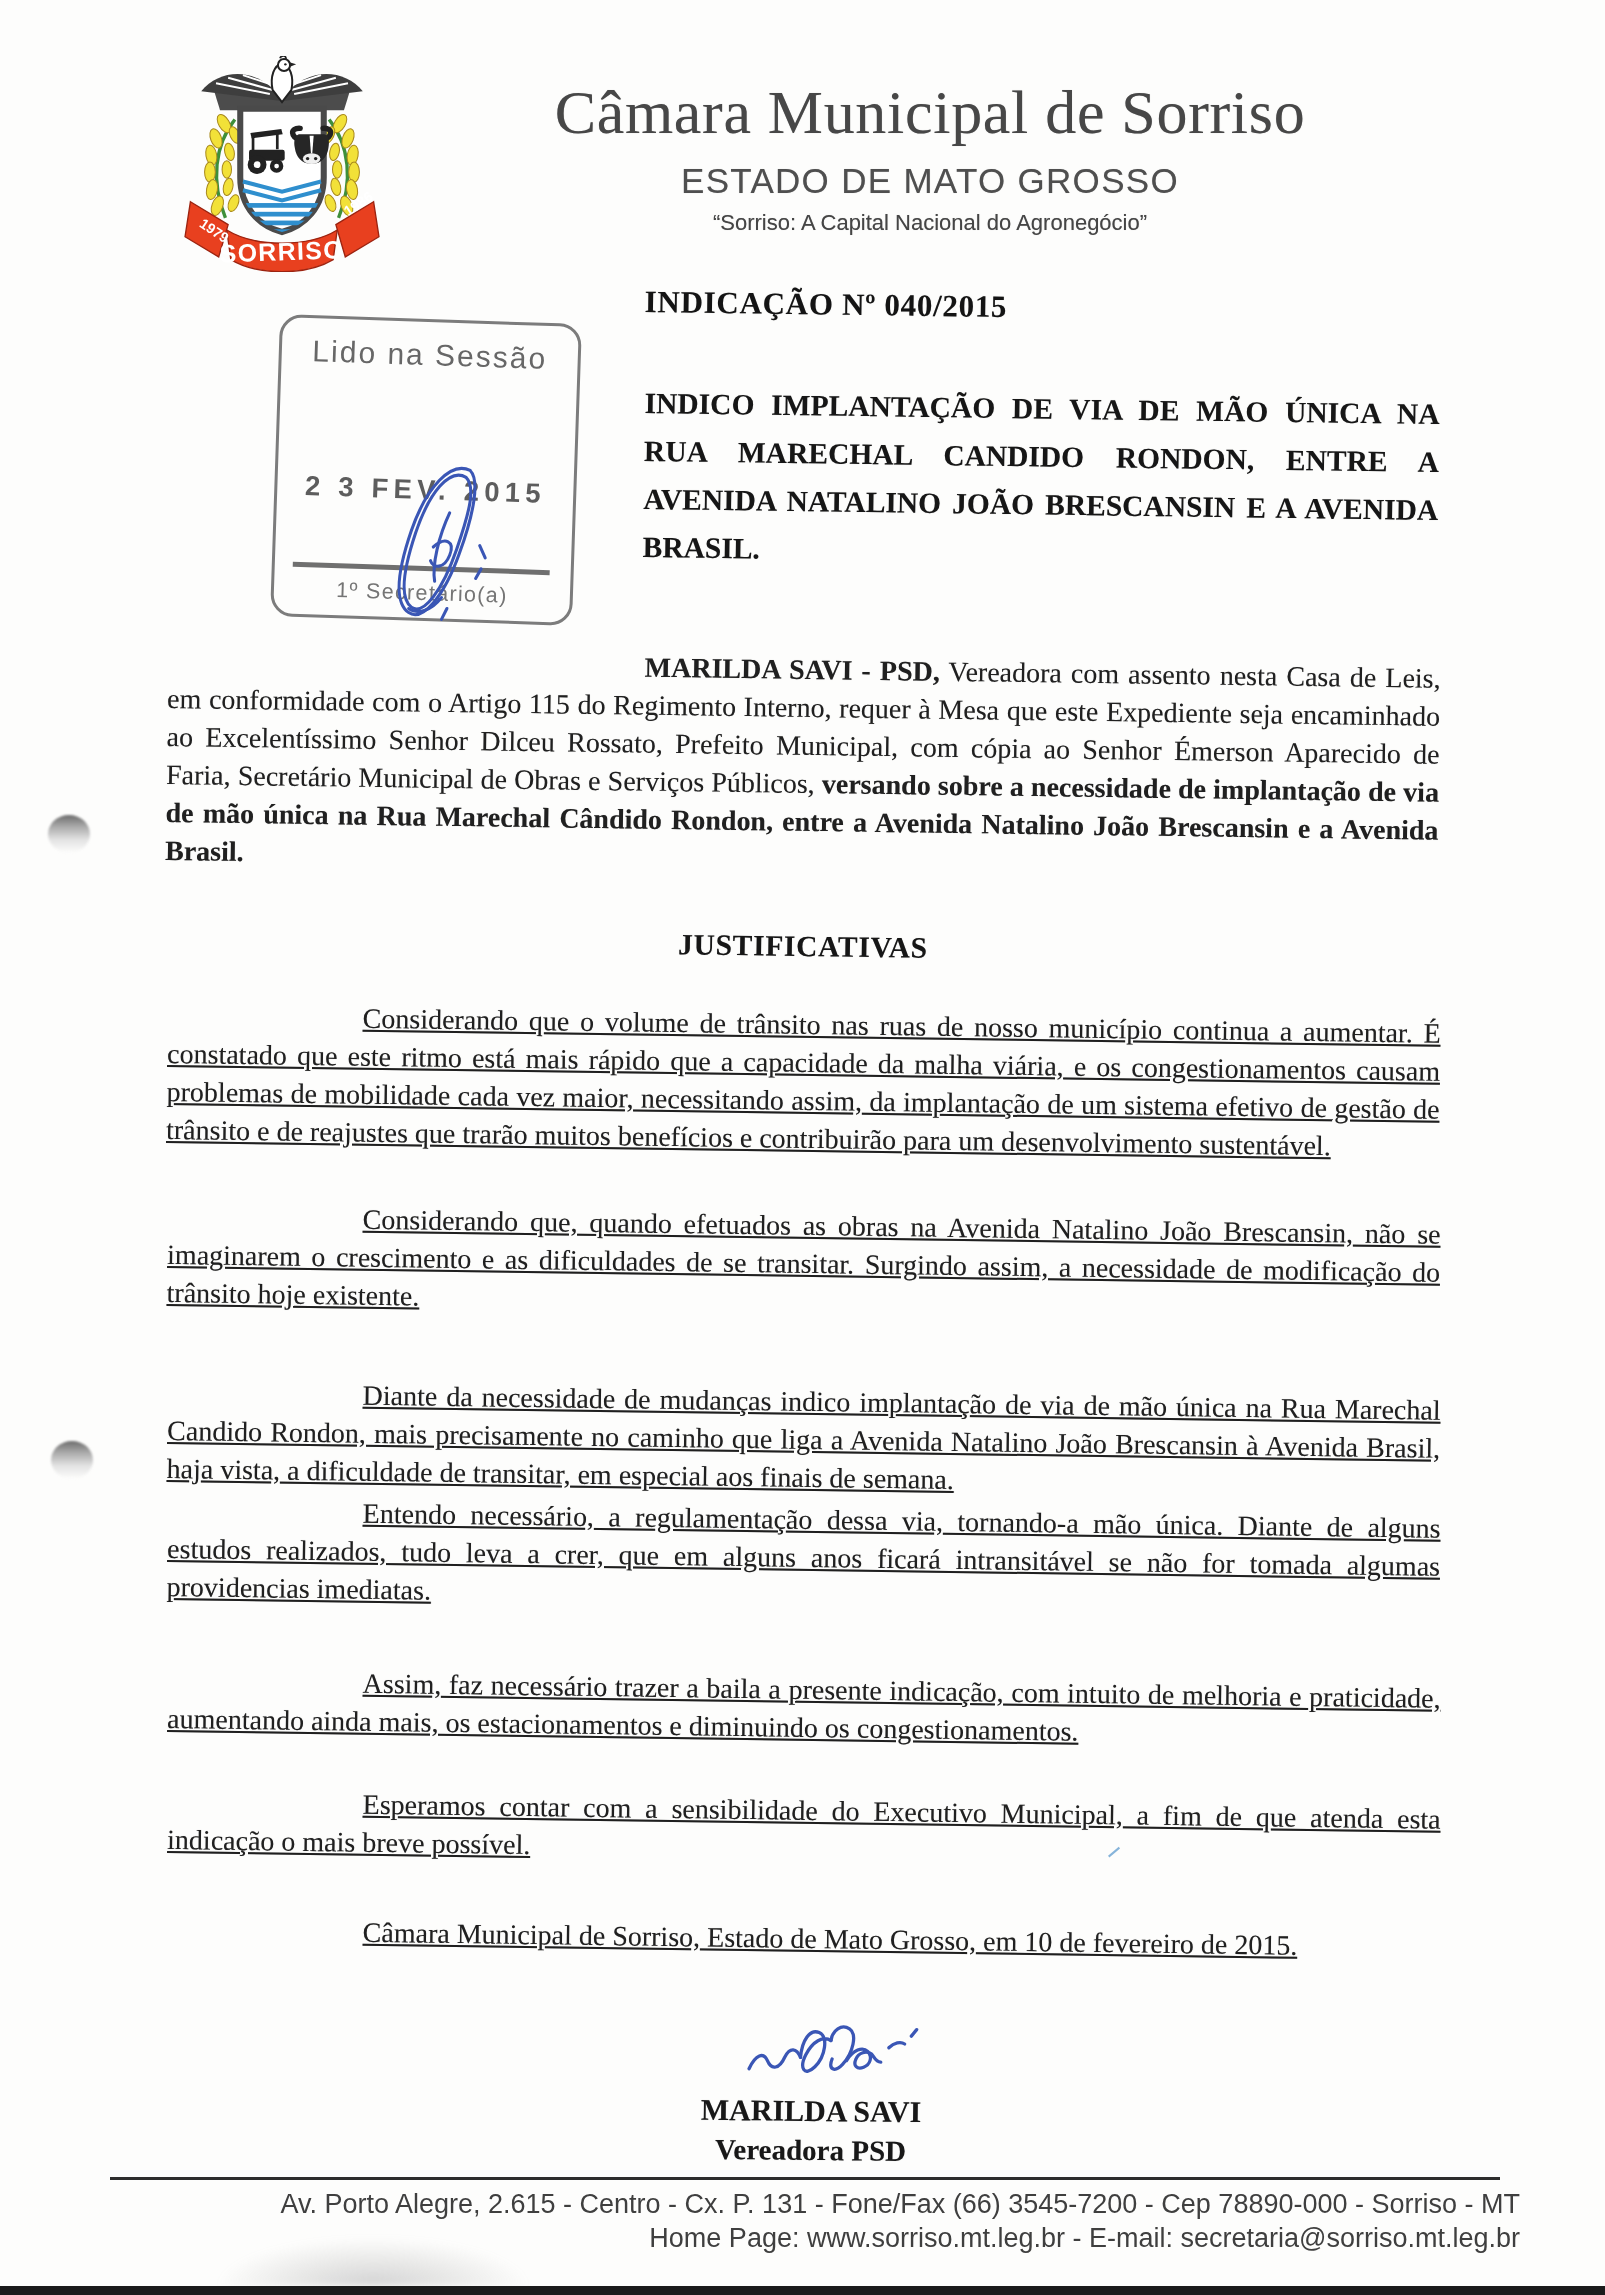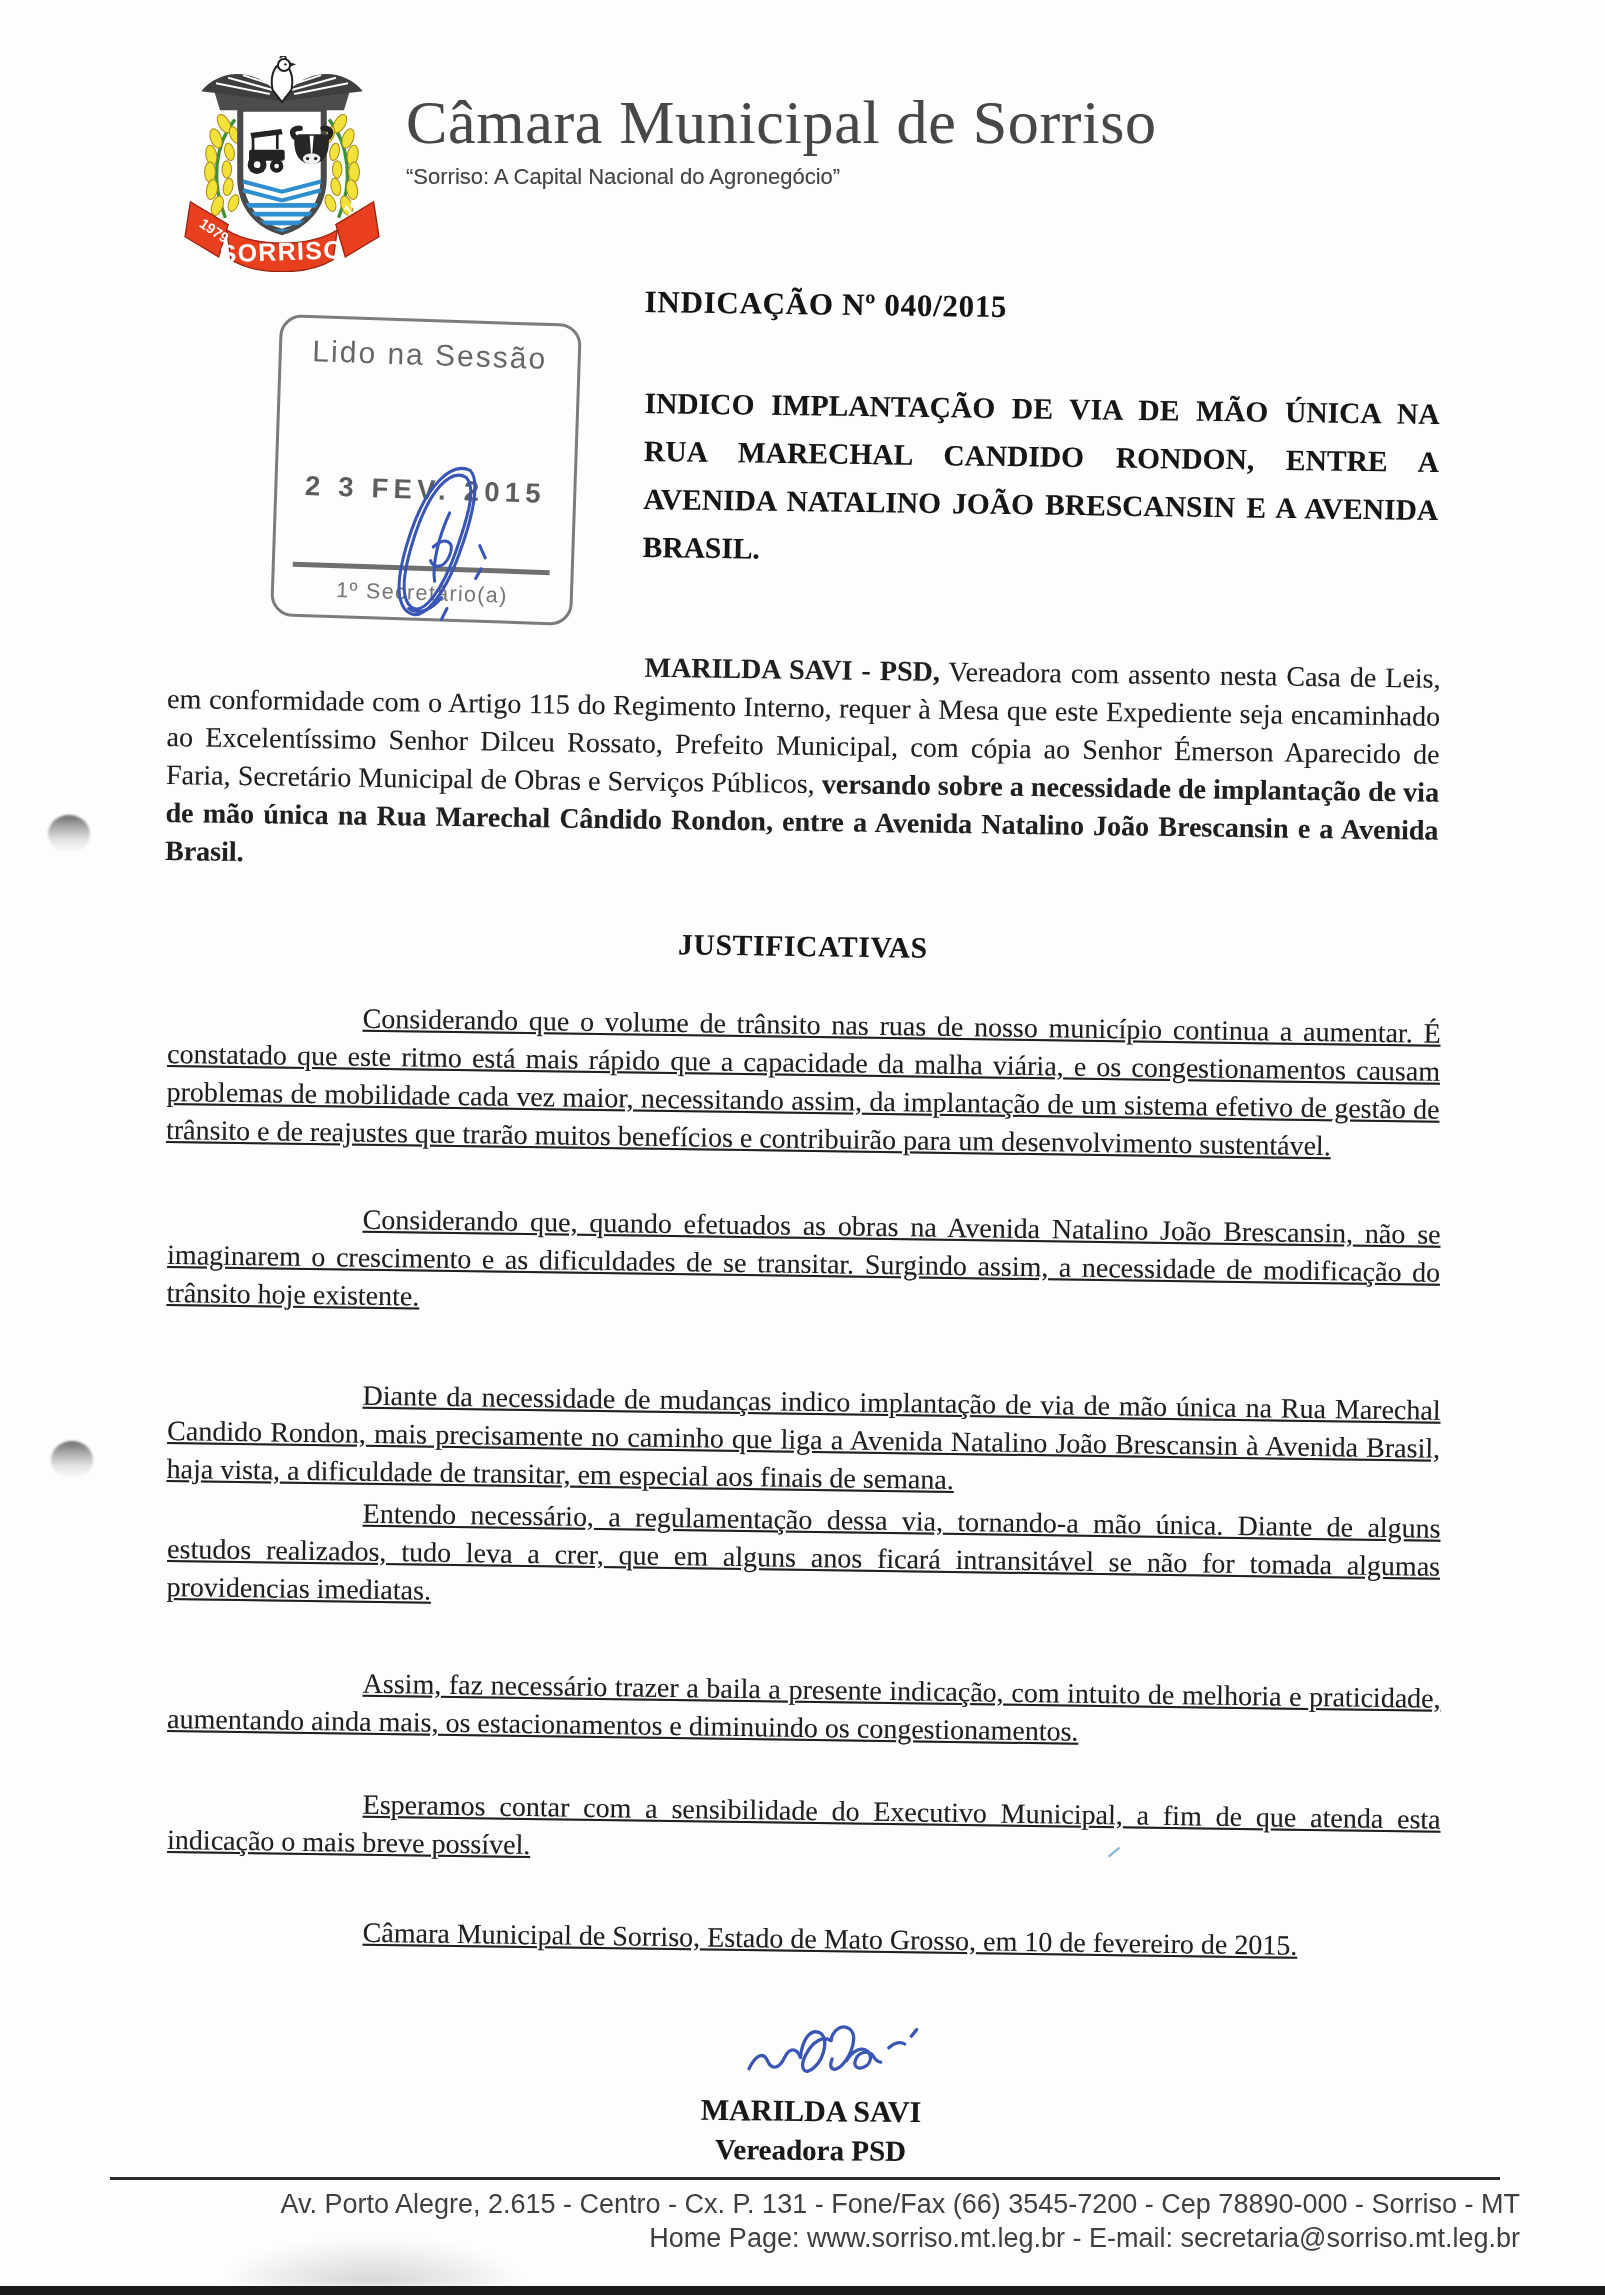--- a/index.html
+++ b/index.html
@@ -6,21 +6,21 @@
   body{
     width:1606px;height:2295px;position:relative;overflow:hidden;
     background:#fdfdfc;
     font-family:"Liberation Serif","DejaVu Serif",serif;
     color:#1f1f1f;
   }
   .abs{position:absolute;}
   .soft{text-shadow:0 0 0.7px rgba(40,40,40,.35);}
   
   .logo{left:181px;top:56px;width:202px;height:216px;}
-  .header-text{left:406px;top:90px;width:1048px;text-align:left;}
+  .header-text{left:406px;top:80px;width:1048px;text-align:center;}
   .org-name{font-size:62px;color:#474747;letter-spacing:0.7px;line-height:1.05;}
   .state-line{margin-top:15.7px;font-family:"Liberation Sans","DejaVu Sans",sans-serif;
     font-size:35px;color:#4f4f4f;letter-spacing:1.3px;}
   .motto{margin-top:9.2px;font-family:"Liberation Sans","DejaVu Sans",sans-serif;
     font-size:22px;color:#454545;}
   
   .doc-title{left:645px;top:284px;font-size:31px;font-weight:bold;color:#141414;
     letter-spacing:0.7px;}
   .tilt{transform:rotate(.8deg);transform-origin:0 0;}
   
@@ -159,20 +159,21 @@
     <path d="M286,216 L230,250 L244,298 L294,268 Z" fill="#e8401f" stroke="#9c2310" stroke-width="2"></path>
     <path d="M68,258 C110,284 190,284 232,258 L226,302 C186,326 114,326 74,302 Z" fill="#e8401f" stroke="#9c2310" stroke-width="2"></path>
     <text x="150" y="303" text-anchor="middle" font-size="37" font-weight="bold" fill="#ffffff" letter-spacing="2" transform="rotate(-2 150 300)" font-family="Liberation Sans, DejaVu Sans, sans-serif">SORRISO</text>
     <text x="26" y="252" font-size="21" font-weight="bold" fill="#ffffff" transform="rotate(34 26 252)" font-family="Liberation Sans, DejaVu Sans, sans-serif">1979</text>
     <text x="248" y="238" font-size="21" font-weight="bold" fill="#ffffff" transform="rotate(-34 248 238)" font-family="Liberation Sans, DejaVu Sans, sans-serif">1986</text>
   </g>
 </svg>
 
 <div class="abs header-text">
   <div class="org-name soft">Câmara Municipal de Sorriso</div>
+  <div class="state-line soft">ESTADO DE MATO GROSSO</div>
   <div class="motto soft">“Sorriso: A Capital Nacional do Agronegócio”</div>
 </div>
 
 <div class="abs doc-title tilt soft">INDICAÇÃO Nº 040/2015</div>
 
 <div class="abs stamp">
   <div class="stamp-title">Lido na Sessão</div>
   <div class="stamp-date">2 3 FEV. 2015</div>
   <div class="stamp-rule"></div>
   <div class="stamp-role">1º Secretário(a)</div>

